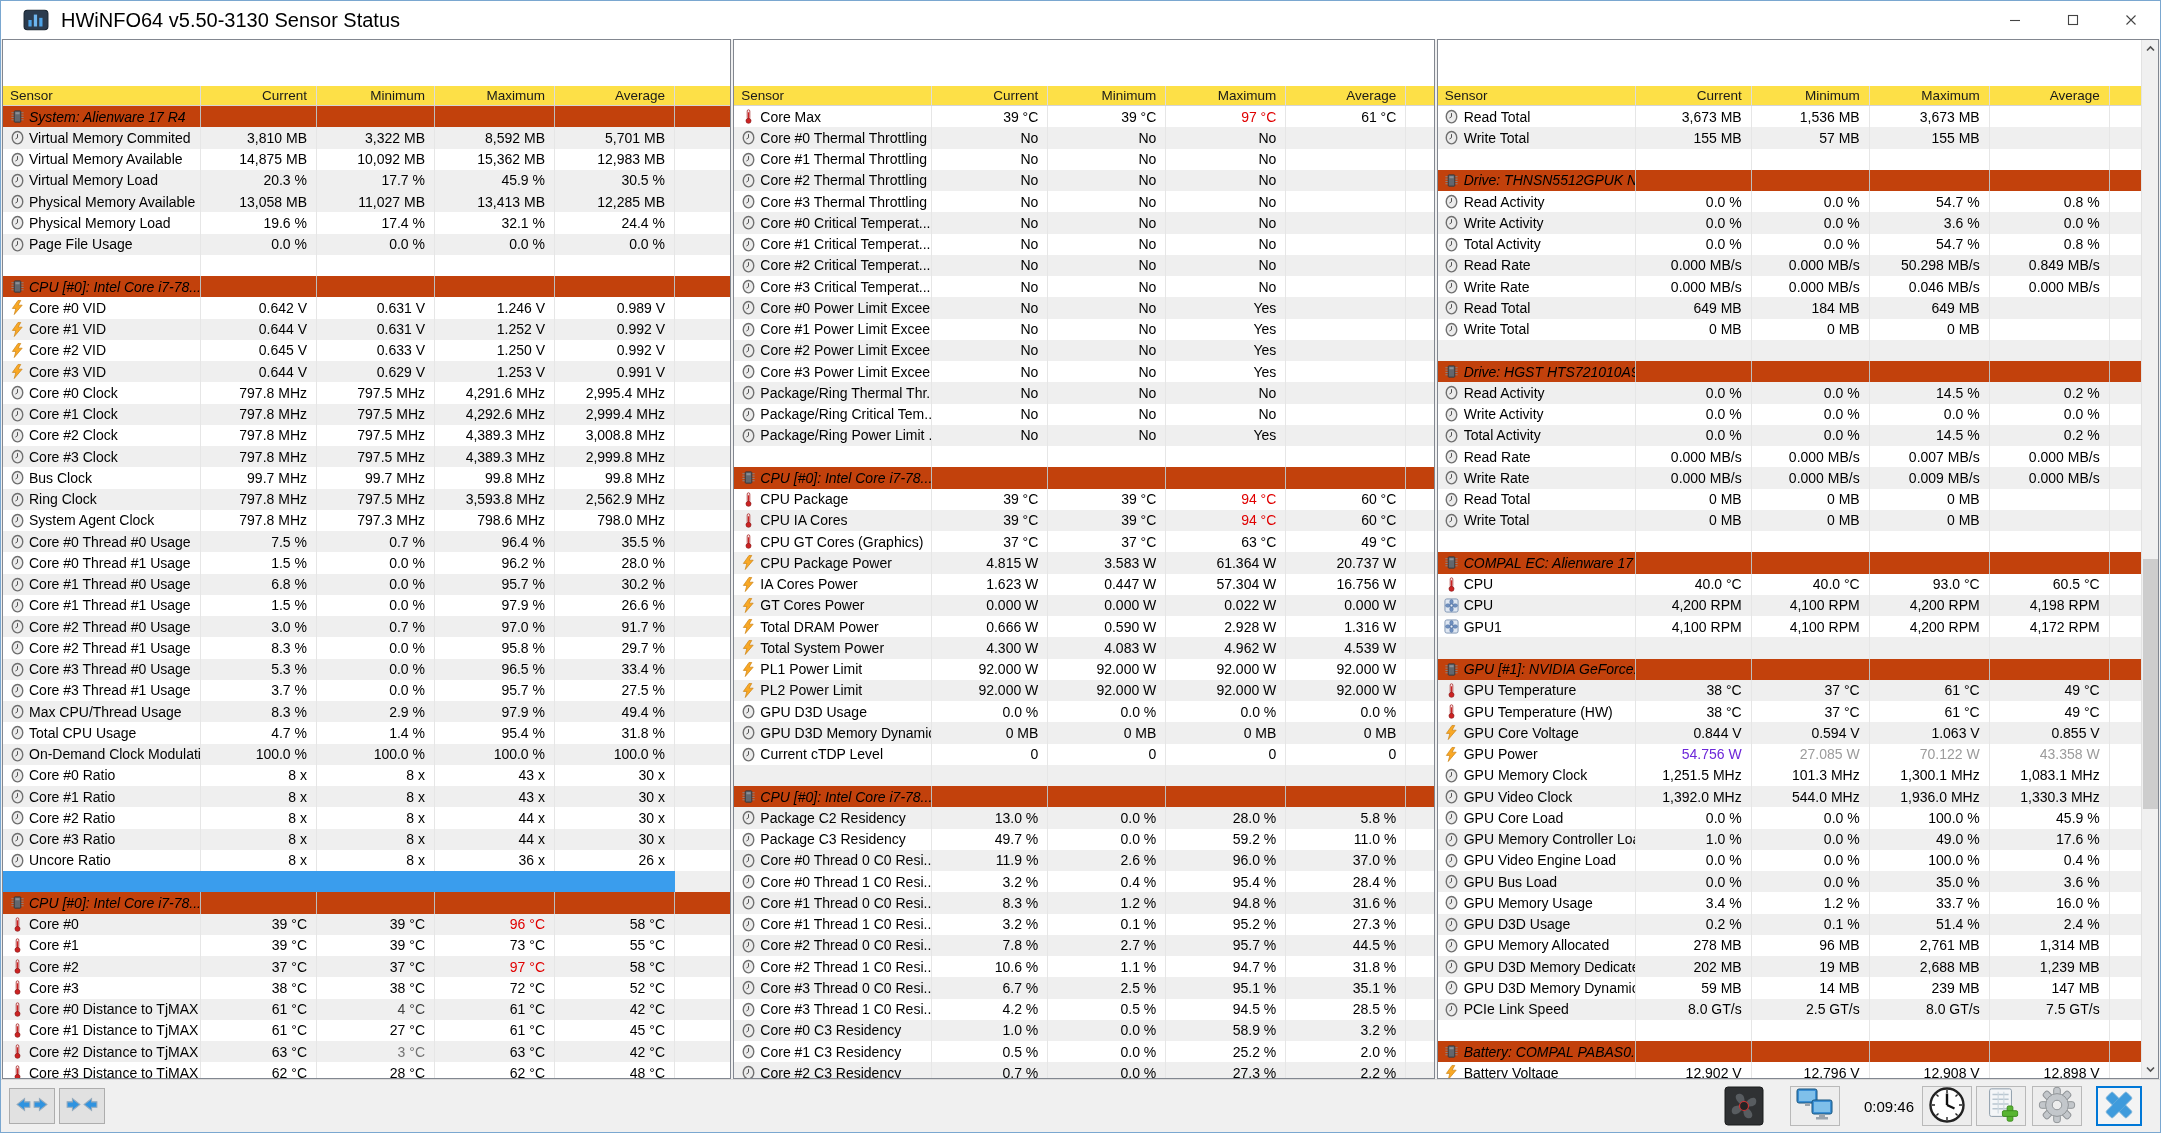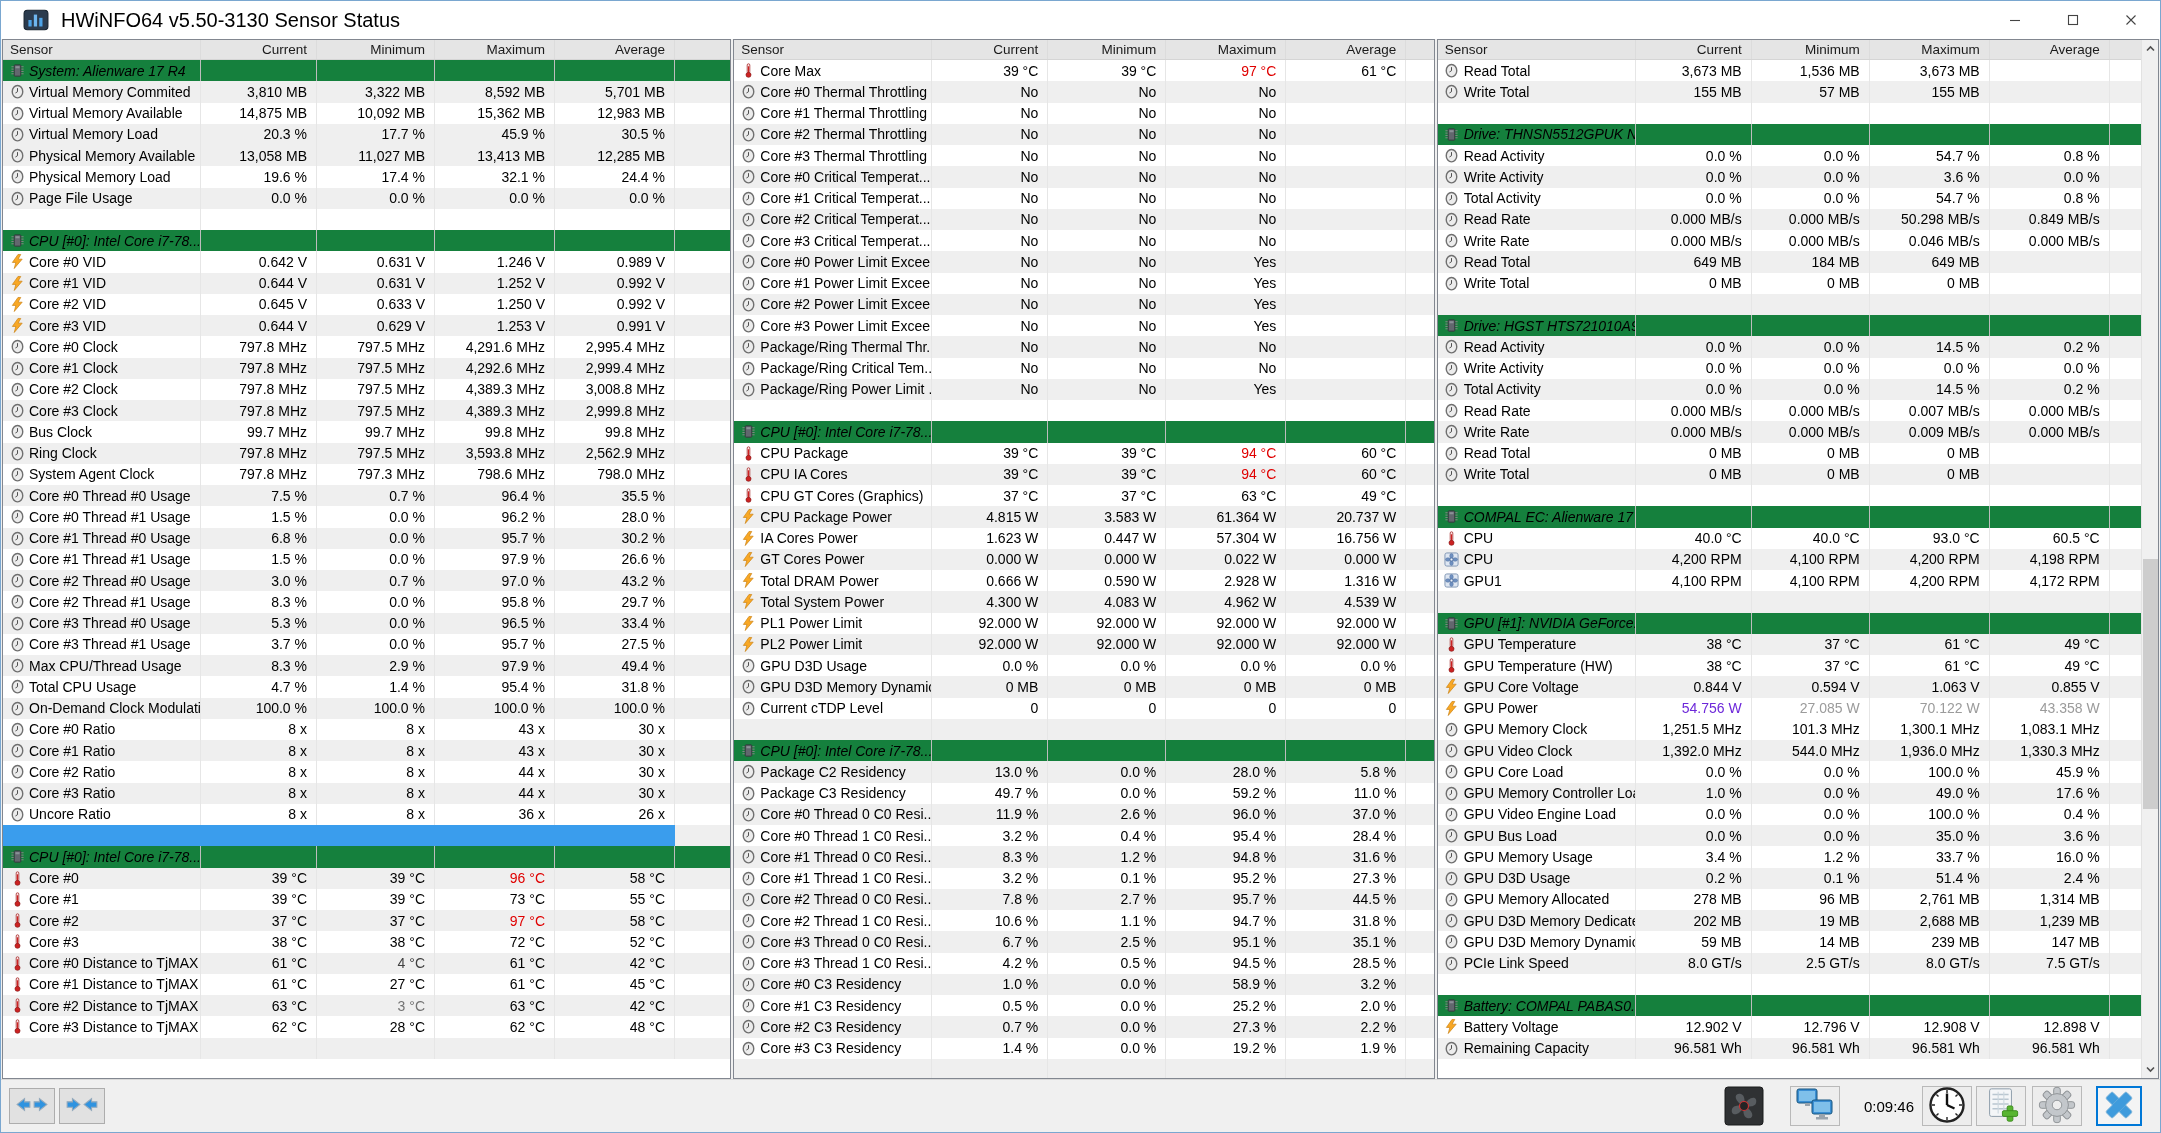--- a/index.html
+++ b/index.html
@@ -12,36 +12,36 @@
   .appicon{width:26px;height:22px;margin-left:22px;display:inline-flex;}
   .title{margin-left:12px;font-size:20px;color:#000;}
   .winbtns{position:absolute;right:0;top:0;height:38px;display:flex;}
   .wbtn{width:58px;height:38px;display:flex;align-items:center;justify-content:center;background:transparent;border:none;}
   
   .panels{flex:0 0 1040px;height:1040px;display:flex;background:#f0f0f0;padding:0 1px;}
   .panel{border:1px solid #828790;background:#fff;position:relative;overflow:hidden;}
   .panel.p0{width:730px;}
   .panel.p1{width:702px;margin-left:2px;}
   .panel.p2{width:723px;margin-left:2px;}
-  .hdr{height:20px;display:flex;background:#e5e5e5;border-bottom:1px solid #d5d5d5;}
+  .hdr{height:20px;display:flex;background:#fde047;border-bottom:1px solid #d5d5d5;margin-top:46px;}
   .p2 .hdr,.p2 .rows{width:calc(100% - 17px);}
   .hcell{border-right:1px solid #dcdcdc;display:flex;align-items:center;font-size:13.5px;color:#1a1a1a;overflow:hidden;white-space:nowrap;}
   .hcell.lab{width:198px;padding-left:7px;flex:0 0 198px;}
   .hcell.num{justify-content:flex-end;padding-right:9px;}
   .hcell.c1{flex:0 0 116px;}.hcell.c2{flex:0 0 118px;}.hcell.c3{flex:0 0 120px;}.hcell.c4{flex:0 0 120px;}
   .hcell.fill{flex:1;border-right:none;}
   .rows{display:flex;flex-direction:column;}
   .row{height:var(--rh);flex:0 0 var(--rh);display:flex;background:#fff;}
   .row.alt .cell{background:#efefef;}
   .cell{border-right:1px solid #e6e6e6;display:flex;align-items:center;overflow:hidden;white-space:nowrap;background:#fff;}
   .cell.lab{width:198px;flex:0 0 198px;padding-left:4px;}
   .cell.num{justify-content:flex-end;padding-right:9px;font-size:14px;}
   .cell.c1{flex:0 0 116px;}.cell.c2{flex:0 0 118px;}.cell.c3{flex:0 0 120px;}.cell.c4{flex:0 0 120px;}
   .cell.fill{flex:1;border-right:none;}
-  .row.sec .cell{background:#15803d;border-right-color:#bdbdbd;}
+  .row.sec .cell{background:#c2410c;border-right-color:#bdbdbd;}
   .row.sec .lt{font-style:italic;}
   .row.sel .cell:not(.fill){background:var(--sel);border-right-color:var(--sel);}
   .lt{margin-left:2px;font-size:14px;}
   .ic{width:20px;height:18px;flex:0 0 20px;display:inline-flex;align-items:center;justify-content:center;}
   .ic svg{width:15px;height:17px;}
   
   .vscroll{position:absolute;top:0;right:0;width:17px;height:100%;background:#f0f0f0;border-left:1px solid #e2e2e2;}
   .sarrow{position:absolute;left:0;width:17px;height:17px;display:flex;align-items:center;justify-content:center;background:#f0f0f0;}
   .sarrow.up{top:0;}
   .sarrow.down{bottom:0;}
@@ -487,21 +487,21 @@
                 <svg viewBox="0 0 16 16">
                   <ellipse cx="8" cy="8.2" rx="5.6" ry="6.6" fill="#ececec" stroke="#707070" stroke-width="1.5"></ellipse>
                   <path d="M8 8.2L8 4.4M8 8.2L5.8 9.6" stroke="#444" stroke-width="1" fill="none"></path>
                 </svg>
               </span>
               <span class="lt">Core #2 Thread #0 Usage</span>
             </div>
             <div class="cell num c1">3.0 %</div>
             <div class="cell num c2">0.7 %</div>
             <div class="cell num c3">97.0 %</div>
-            <div class="cell num c4">43.2 %</div>
+            <div class="cell num c4">91.7 %</div>
             <div class="cell fill"></div>
           </div>
           <div class="row">
             <div class="cell lab">
               <span class="ic">
                 <svg viewBox="0 0 16 16">
                   <ellipse cx="8" cy="8.2" rx="5.6" ry="6.6" fill="#ececec" stroke="#707070" stroke-width="1.5"></ellipse>
                   <path d="M8 8.2L8 4.4M8 8.2L5.8 9.6" stroke="#444" stroke-width="1" fill="none"></path>
                 </svg>
               </span>

